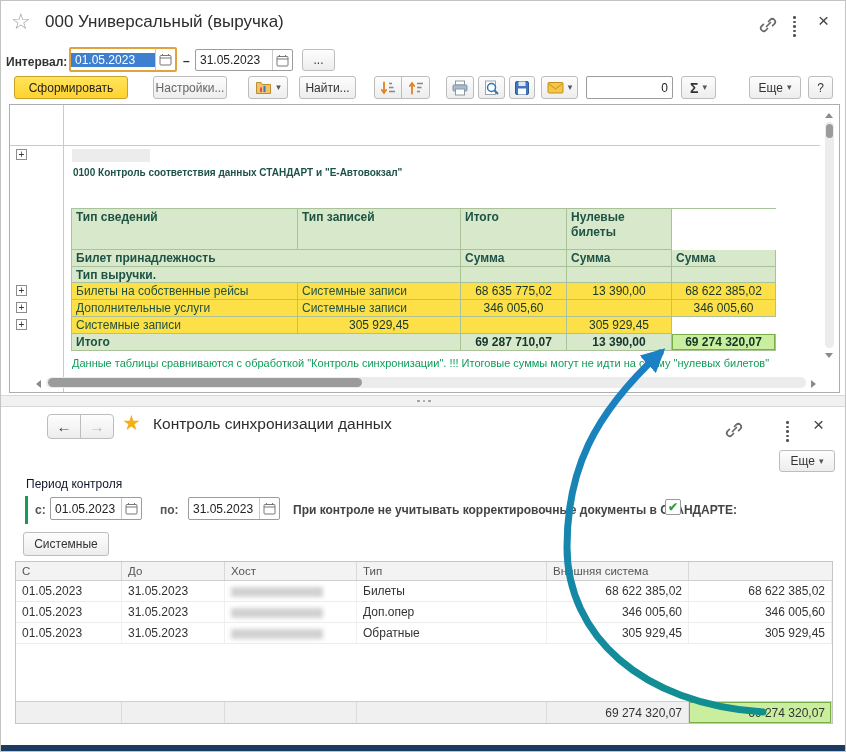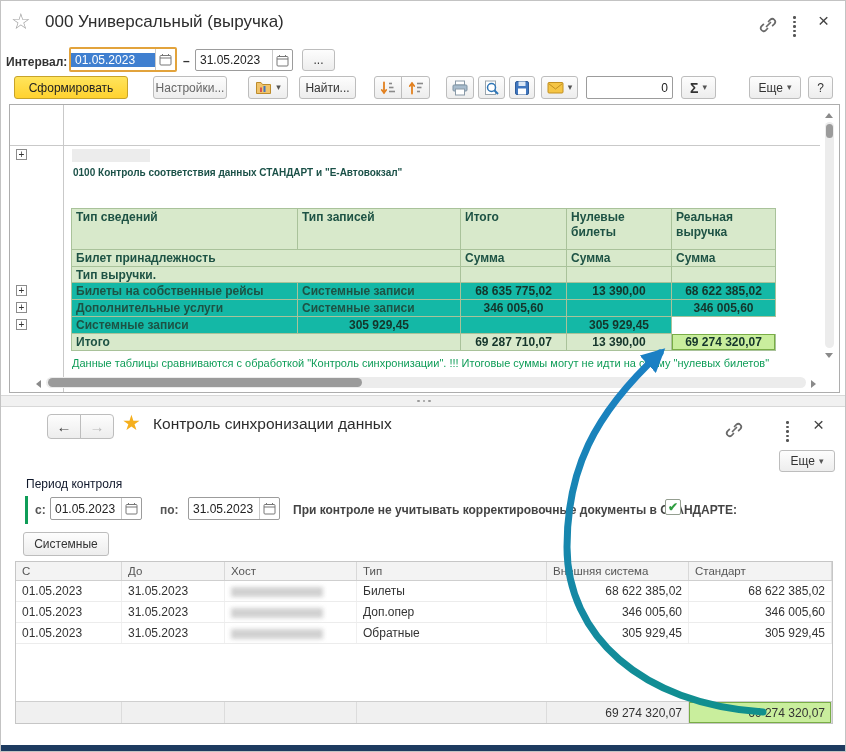--- a/index.html
+++ b/index.html
@@ -35,21 +35,21 @@
   .expander { position: absolute; width: 11px; height: 11px; border: 1px solid #8c8c8c;
               background: #fff; font-size: 10px; line-height: 9px; text-align: center; color: #333; }
   .rtable { position: absolute; left: 61px; top: 103px; display: grid;
             grid-template-columns: 226px 163px 106px 105px 104px;
             grid-template-rows: 41px 17px 16px 17px 17px 17px 17px;
             border-top: 1px solid #a9c29a; border-left: 1px solid #a9c29a;
             font-size: 12px; color: #1d5244; }
   .rtable > div { border-right: 1px solid #a9c29a; border-bottom: 1px solid #a9c29a;
                   padding: 1px 4px; overflow: hidden; white-space: normal; }
   .rtable .h { background: #d8e9cb; font-weight: bold; line-height: 1.25; }
-  .rtable .c { background: #14b8a6; font-weight: bold; white-space: nowrap; }
+  .rtable .c { background: #fde047; font-weight: normal; white-space: nowrap; }
   .rtable .t { background: #d8e9cb; font-weight: bold; white-space: nowrap; }
   .rtable .num { text-align: center; color: #14352b; }
   .rtable .hl { background: #c9ee9d; box-shadow: inset 0 0 0 1px #79ad46; }
   .span2 { grid-column: span 2; }
 
   
   .sb-track-h { position: absolute; background: #ececec; border-radius: 6px; }
   .sb-thumb { position: absolute; background: #9b9b9b; border-radius: 5px; }
   .tri { position: absolute; width: 0; height: 0; }
   .tri-up    { border-left: 4px solid transparent; border-right: 4px solid transparent; border-bottom: 5px solid #8a8a8a; }
@@ -234,21 +234,20 @@
 
       <div class="abs" style="left:62px;top:44px;width:78px;height:13px;background:#ececec;"></div>
 
       <div class="abs" style="left:63px;top:62px;font-size:10px;font-weight:bold;color:#1b5148;">0100 Контроль соответствия данных СТАНДАРТ и "Е-Автовокзал"</div>
 
       <div class="rtable">
         <div class="h">Тип сведений</div>
         <div class="h">Тип записей</div>
         <div class="h">Итого</div>
         <div class="h">Нулевые билеты</div>
-        <div class="h">Реальная выручка</div>
 
         <div class="h span2">Билет принадлежность</div>
         <div class="h">Сумма</div>
         <div class="h">Сумма</div>
         <div class="h">Сумма</div>
 
         <div class="h span2">Тип выручки.</div>
         <div class="h"></div>
         <div class="h"></div>
         <div class="h"></div>
@@ -362,21 +361,20 @@
 
     <div class="btn" style="left:22px;top:531px;width:86px;height:24px;">Системные</div>
 
     <div class="bgrid">
       <div class="brow bhead">
         <div>С</div>
         <div>До</div>
         <div>Хост</div>
         <div>Тип</div>
         <div class="rnum" style="text-align:left;">Внешняя система</div>
-        <div>Стандарт</div>
       </div>
 
       <div class="brow bdata">
         <div>01.05.2023</div>
         <div>31.05.2023</div>
         <div>
             <div class="redact"></div>
           </div>
         <div>Билеты</div>
         <div class="rnum">68 622 385,02</div>

